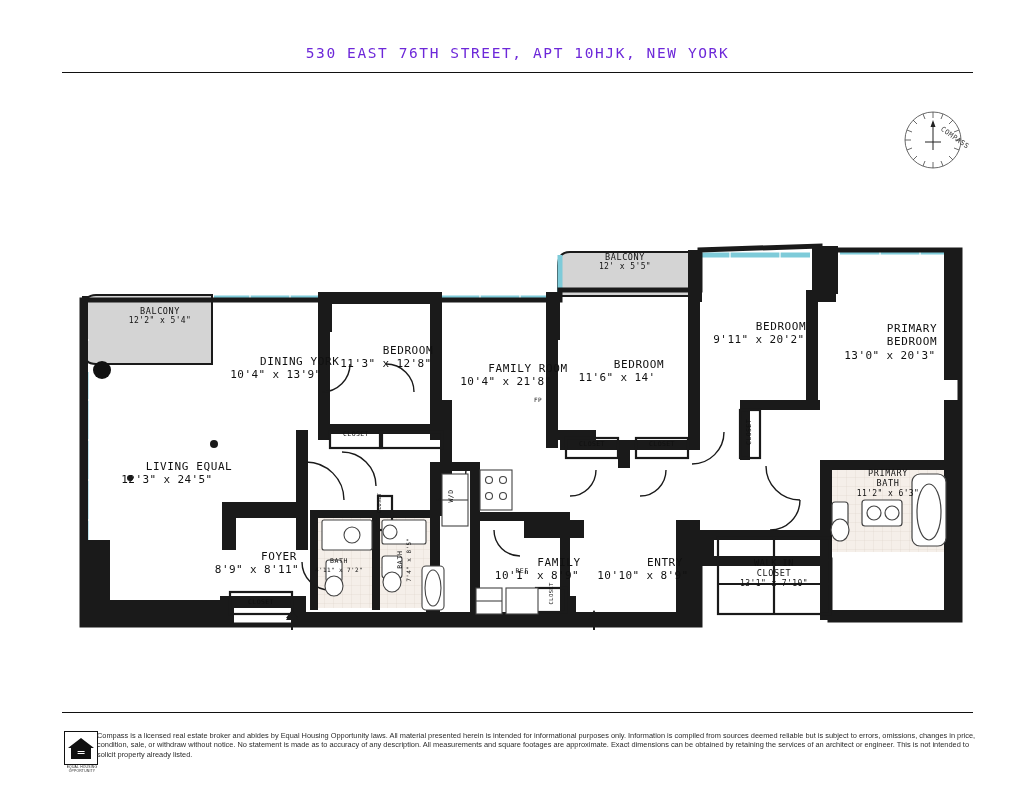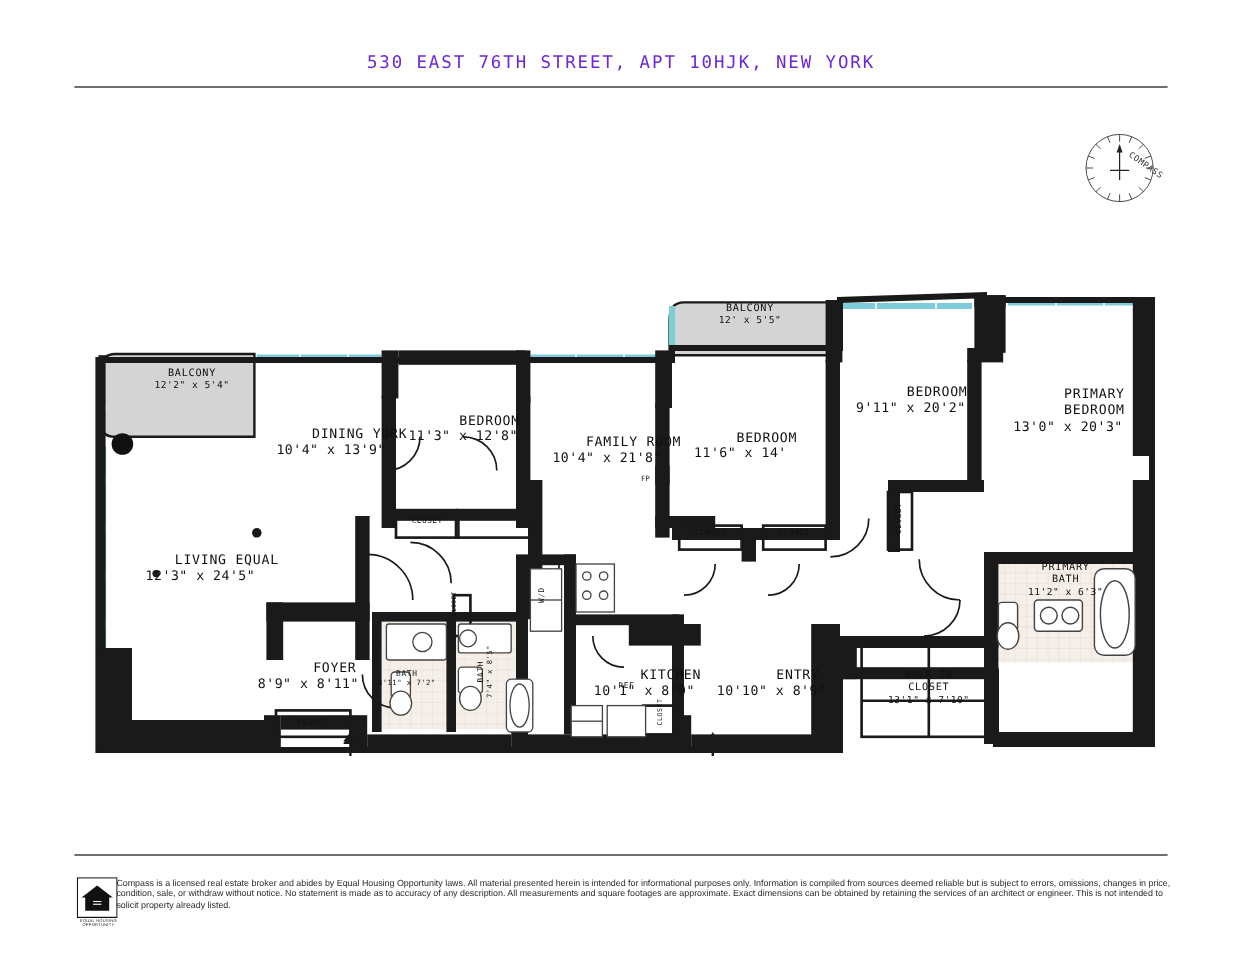--- a/index.html
+++ b/index.html
@@ -436,21 +436,21 @@
     <span class="nm">LIVING EQUAL</span>
     <span class="dm">12'3" x 24'5"</span>
   </div>
 
   <div class="lbl mid" style="left:210px; top:550px; width:94px;">
     <span class="nm">FOYER</span>
     <span class="dm">8'9" x 8'11"</span>
   </div>
 
   <div class="lbl mid" style="left:482px; top:556px; width:110px;">
-    <span class="nm">KITCHEN</span>
+    <span class="nm">FAMILY</span>
     <span class="dm">10'1" x 8'9"</span>
   </div>
 
   <div class="lbl mid" style="left:584px; top:556px; width:118px;">
     <span class="nm">ENTRY</span>
     <span class="dm">10'10" x 8'9"</span>
   </div>
 
   <div class="lbl sm" style="left:840px; top:468px; width:96px;">
     <span class="nm">PRIMARY</span>

